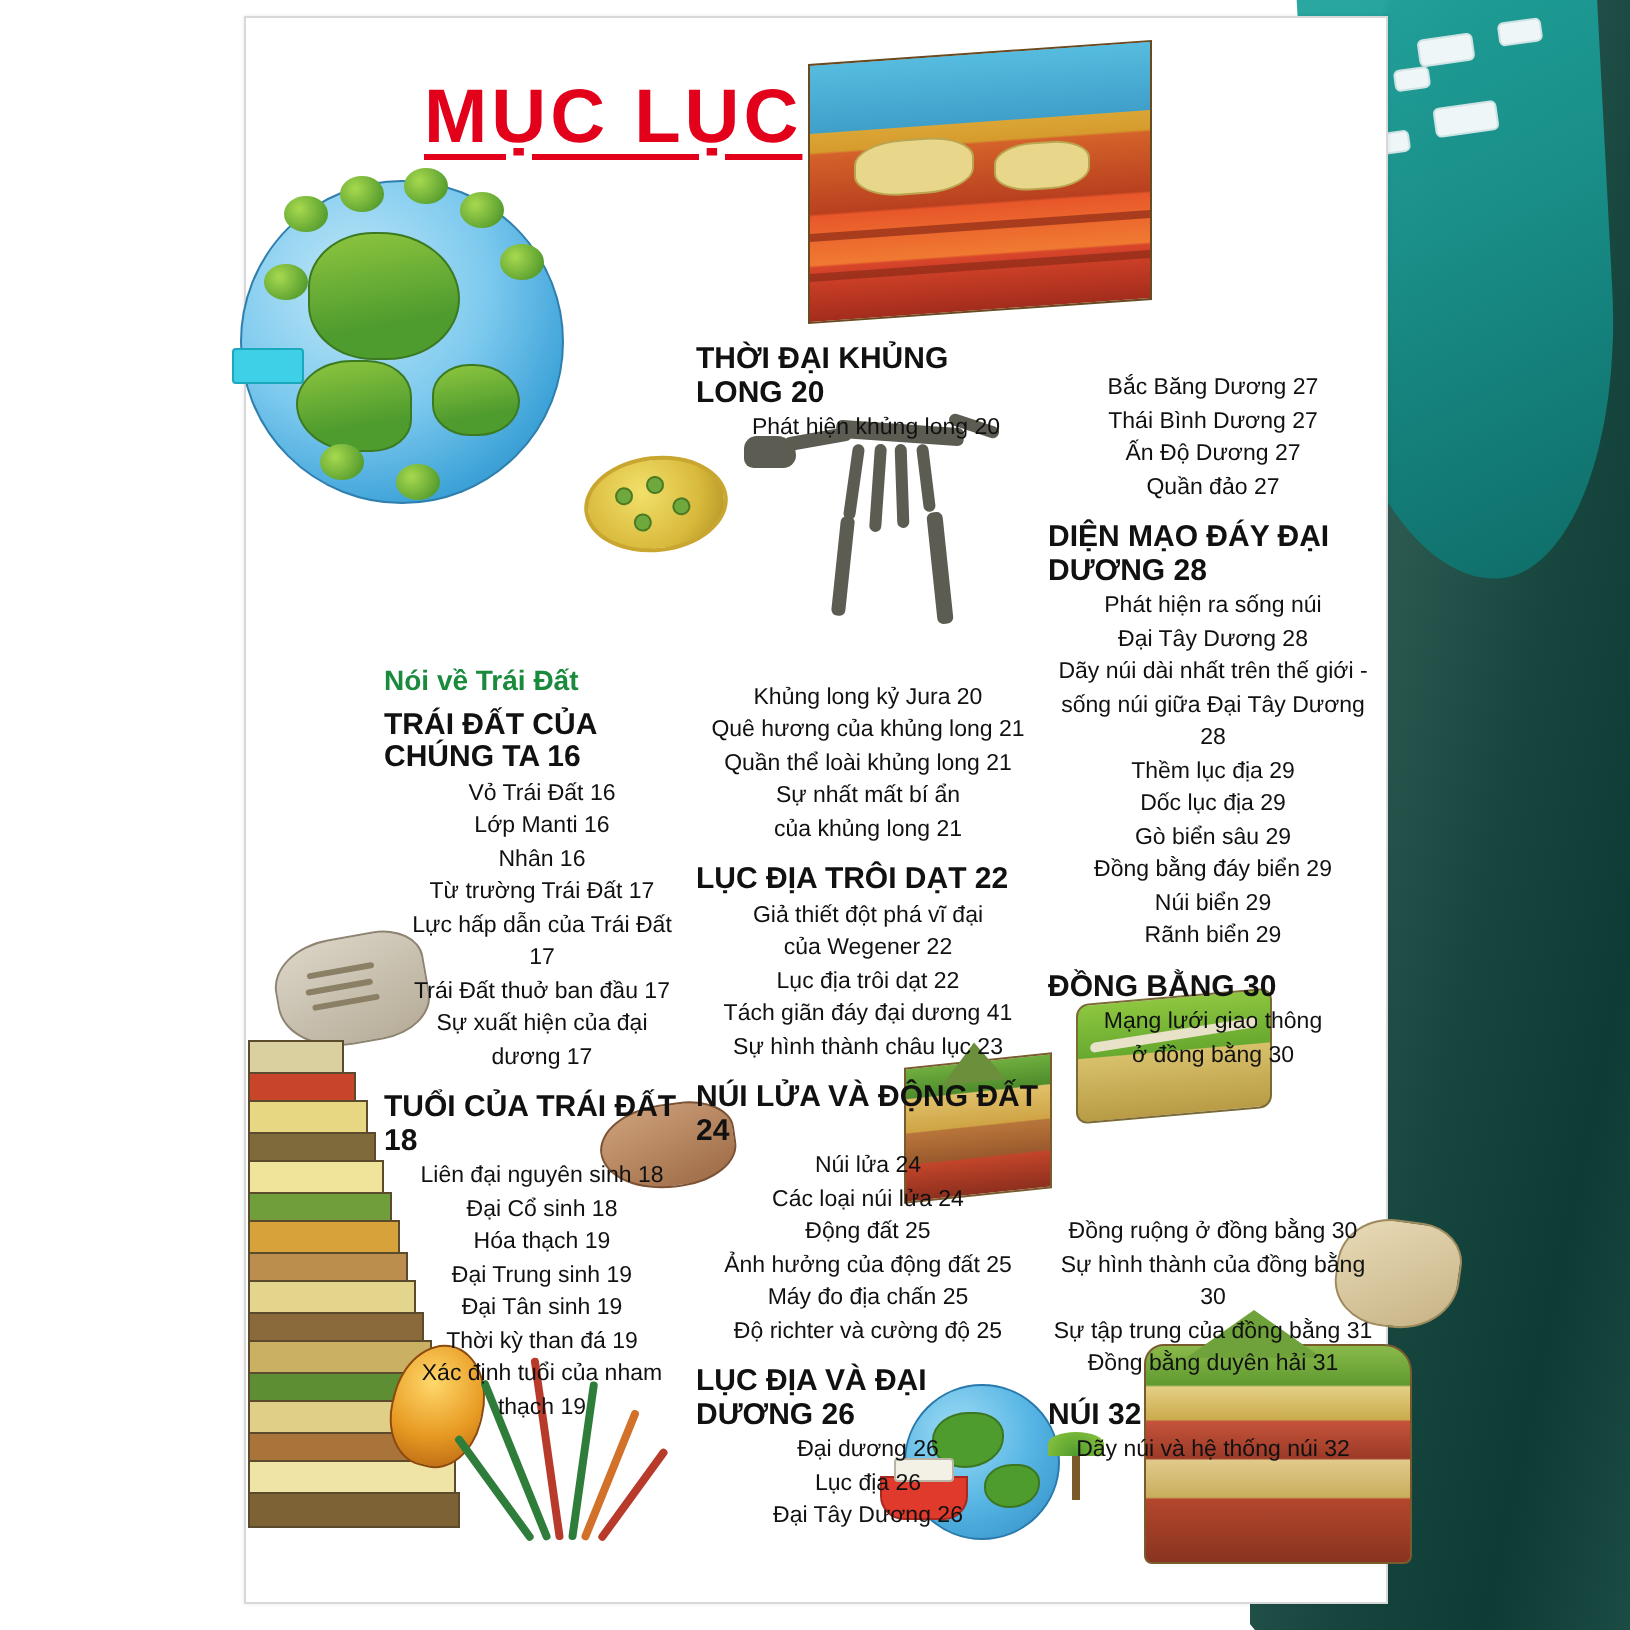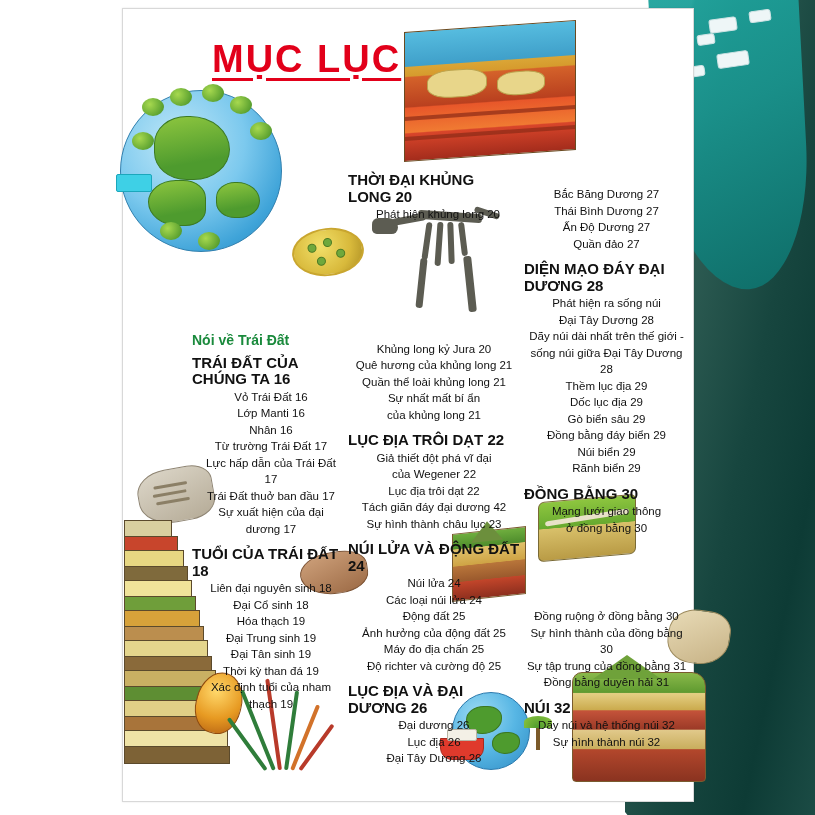--- a/index.html
+++ b/index.html
@@ -452,21 +452,21 @@
     <div class="sub nopad">Khủng long kỷ Jura  20</div>
     <div class="sub nopad">Quê hương của khủng long  21</div>
     <div class="sub nopad">Quần thể loài khủng long  21</div>
     <div class="sub nopad">Sự nhất mất bí ẩn</div>
     <div class="sub nopad">của khủng long  21</div>
 
     <div class="head">LỤC ĐỊA TRÔI DẠT  22</div>
     <div class="sub nopad">Giả thiết đột phá vĩ đại</div>
     <div class="sub nopad">của Wegener  22</div>
     <div class="sub nopad">Lục địa trôi dạt  22</div>
-    <div class="sub nopad">Tách giãn đáy đại dương  42</div>
+    <div class="sub nopad">Tách giãn đáy đại dương  41</div>
     <div class="sub nopad">Sự hình thành châu lục  23</div>
 
     <div class="head">NÚI LỬA VÀ ĐỘNG ĐẤT  24</div>
     <div class="sub nopad">Núi lửa  24</div>
     <div class="sub nopad">Các loại núi lửa  24</div>
     <div class="sub nopad">Động đất  25</div>
     <div class="sub nopad">Ảnh hưởng của động đất  25</div>
     <div class="sub nopad">Máy đo địa chấn  25</div>
     <div class="sub nopad">Độ richter và cường độ  25</div>
 
@@ -500,16 +500,15 @@
 
     <div style="height:72px;"></div>
 
     <div class="sub nopad">Đồng ruộng ở đồng bằng  30</div>
     <div class="sub nopad">Sự hình thành của đồng bằng  30</div>
     <div class="sub nopad">Sự tập trung của đồng bằng  31</div>
     <div class="sub nopad">Đồng bằng duyên hải  31</div>
 
     <div class="head">NÚI  32</div>
     <div class="sub nopad">Dãy núi và hệ thống núi  32</div>
-    <div class="sub nopad">Sự hình thành núi  32</div>
   </div>
 
 </div>
 
 </body></html>

